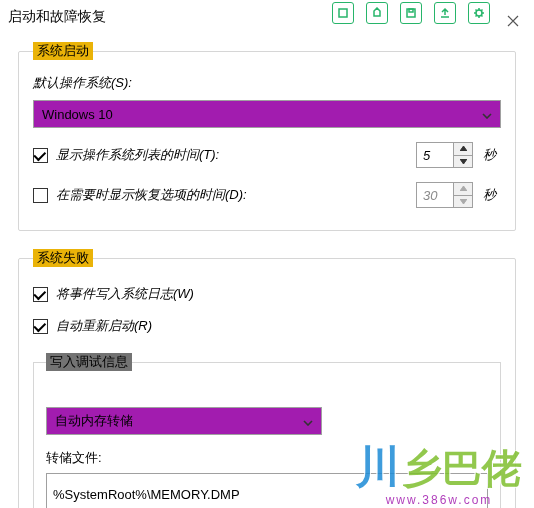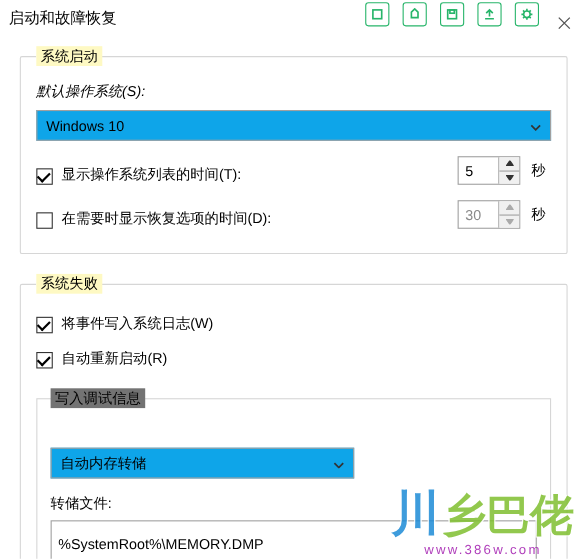--- a/index.html
+++ b/index.html
@@ -52,37 +52,37 @@
   fieldset.group {
     border: 1px solid #d6d6d6;
     border-radius: 2px;
     padding: 14px 14px 22px 14px;
     margin-bottom: 18px;
     position: relative;
   }
   fieldset.group > legend {
     font-size: 13px;
     padding: 0 4px;
-    background: #fef9c3;
+    background: #eab308;
     color: #000;
   }
   .label-block { margin-bottom: 8px; font-style: italic; }
   .combo {
     display:flex; align-items:center; justify-content:space-between;
     border: 1px solid #a0a0a0;
-    background: #0ea5e9;
+    background: #a21caf;
     height: 28px;
     padding: 0 8px;
     width: 100%;
     cursor: default;
   }
   .combo .chev svg { stroke:#333; fill:none; stroke-width:1.6; }
   .combo.wide { width: 100%; margin-top: 6px; }
   .combo.med { width: 276px; margin-top: 24px; }
-  .check-row { display:flex; align-items:flex-end; gap:8px; margin-top:14px; }
+  .check-row { display:flex; align-items:center; gap:8px; margin-top:14px;font-style:italic; }
   .check-row.first { margin-top: 14px; }
   .checkbox {
     width:15px; height:15px; border:1px solid #333; background:#fff;
     display:flex; align-items:center; justify-content:center; flex-shrink:0;
   }
   .checkbox.checked::after {
     content:""; display:block; width:9px; height:5px;
     border-left:2px solid #000; border-bottom:2px solid #000;
     transform: rotate(-45deg) translate(0px,-1px);
   }

